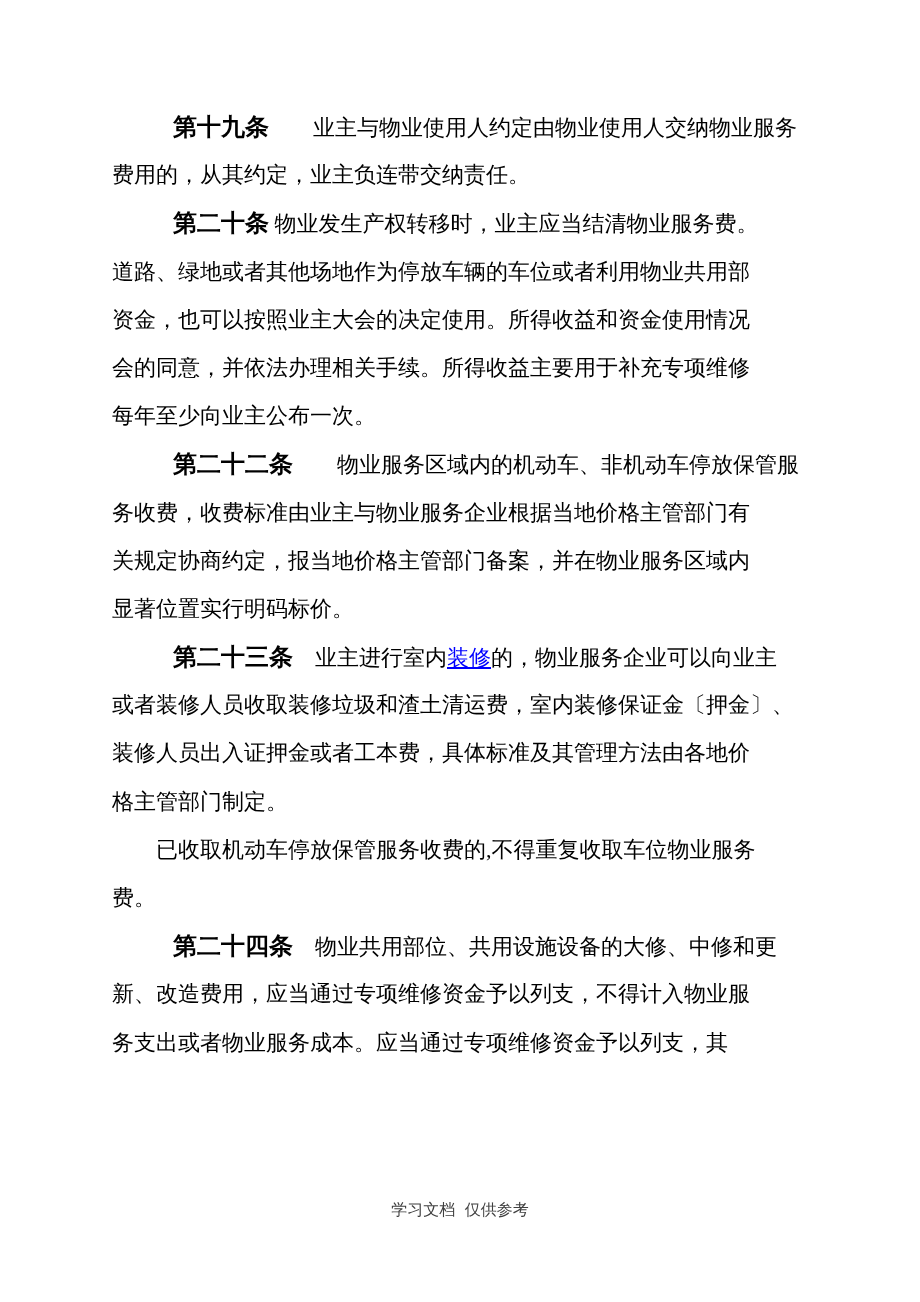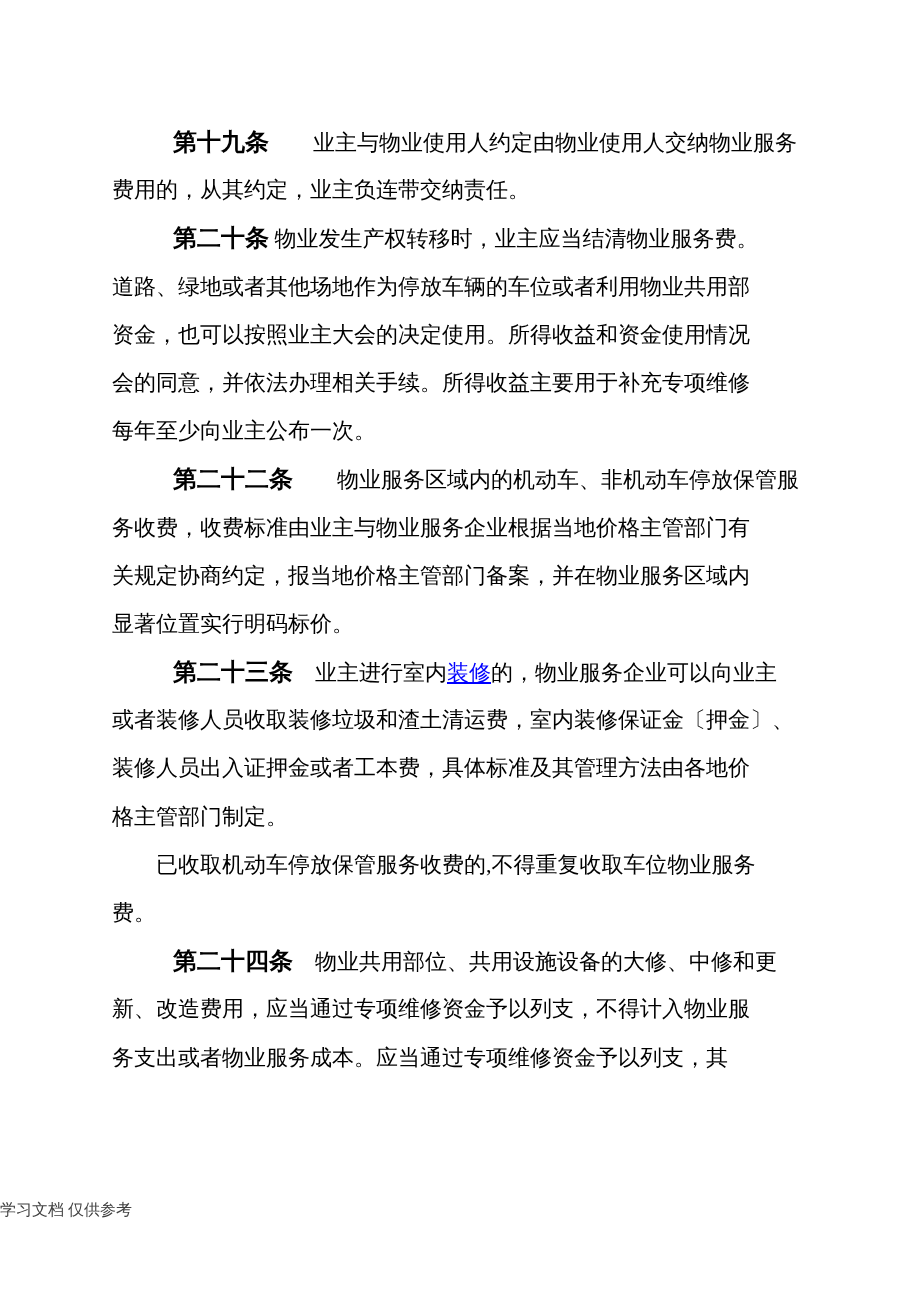--- a/index.html
+++ b/index.html
@@ -22,44 +22,45 @@
     left: 112px;
     top: 109px;
     width: 740px;
   }
   .paragraph {
     margin: 0;
     padding: 0;
   }
   .doc-line {
     height: 48.2px;
-    line-height: 65px;
+    line-height: 36px;
     font-size: 22px;
     white-space: pre;
   }
   .doc-line.indent-head { text-indent: 61px; }
   .doc-line.indent-body { text-indent: 44px; }
   .seg-bold {
     font-family: "Liberation Sans", "DejaVu Sans", sans-serif;
     font-weight: bold;
     font-size: 24px;
   }
   .seg-link {
     color: var(--link-color, #0000ff);
     text-decoration: underline;
     cursor: pointer;
   }
   .footer {
     position: absolute;
     left: 0;
     top: 1200px;
     width: 100%;
+    text-align: center;
     font-size: 16px;
     color: #404040;
-    font-family: Liberation Serif, serif;
+    font-family: Liberation Mono, monospace;
   }
 </style>
 </head>
 <body>
 
 <div class="page">
   <div class="content">
       <div class="paragraph">
         <div class="doc-line indent-head"><span class="seg-bold">第十九条</span><span>　　业主与物业使用人约定由物业使用人交纳物业服务</span></div>
         <div class="doc-line"><span>费用的，从其约定，业主负连带交纳责任。</span></div>

